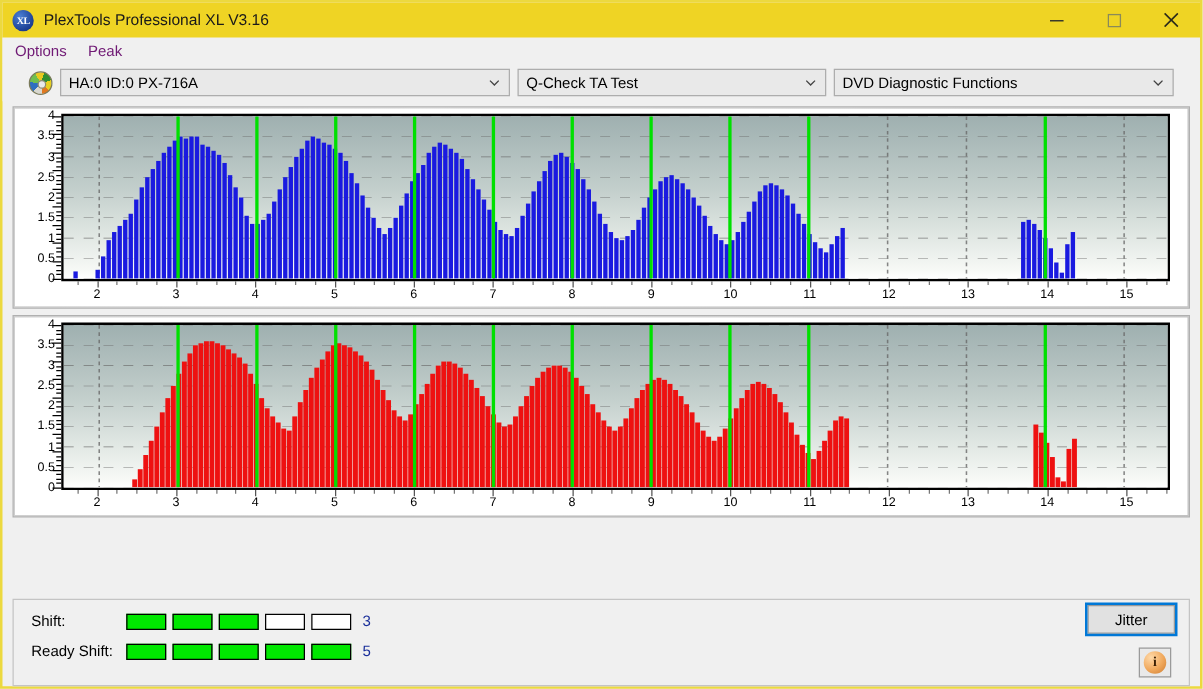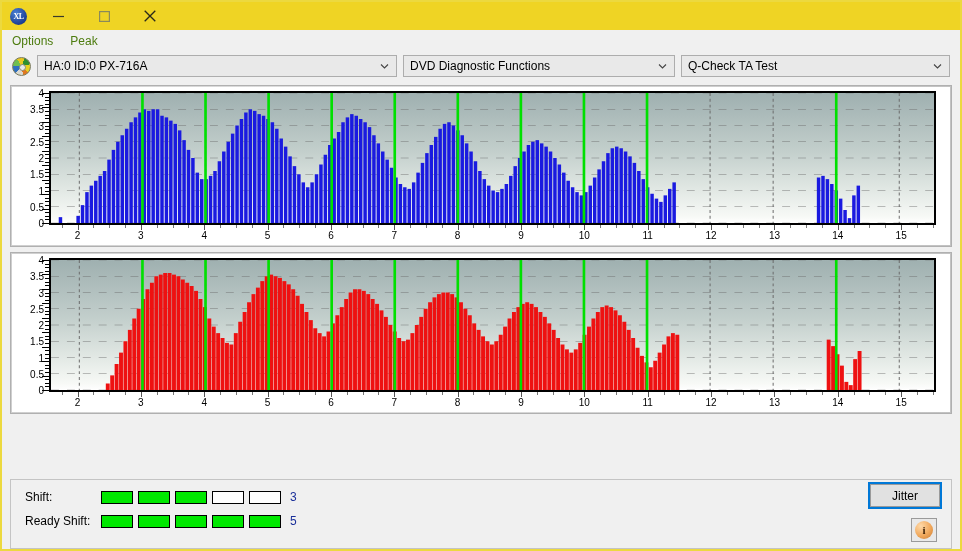--- a/index.html
+++ b/index.html
@@ -36,26 +36,26 @@
     width:46px;height:28px;display:flex;align-items:center;justify-content:center;
     font-size:12px;color:#3a3a2a;
   }
   .winbtn svg{display:block;}
   
   .menubar{
     height:21px;flex:0 0 21px;background:#f0f0f0;
     display:flex;align-items:center;padding-left:7px;
   }
   .menuitem{
-    font-size:12px;color:#4d7c0f;padding:2px 9px 2px 3px;margin-right:5px;
+    font-size:12px;color:#701a75;padding:2px 9px 2px 3px;margin-right:5px;
   }
   
   .toolbar{
     flex:0 0 30px;height:30px;display:flex;align-items:center;
-    padding:0 10px;gap:6px;background:#f0f0f0;justify-content:space-between;
+    padding:0 21px;gap:6px;background:#f0f0f0;justify-content:space-between;
   }
   .drive-icon{
     width:19px;height:19px;flex:0 0 19px;border-radius:50%;
     background:
       conic-gradient(from 20deg,
         #2f8f2f 0deg 55deg,
         #e8d020 55deg 110deg,
         #e07820 110deg 150deg,
         #d8d8d0 150deg 200deg,
         #2e6fc0 200deg 255deg,
@@ -184,20 +184,21 @@
   }
   .status-text{font-size:12px;color:#e8262a;}
 </style>
 </head>
 <body>
 
 <div class="window">
 
   <div class="titlebar">
     <div class="app-icon">XL</div>
+    <div class="title-text">PlexTools Professional XL V3.16</div>
     <div class="winbtns">
       <div class="winbtn">
         <svg width="11" height="11" viewBox="0 0 11 11">
             <line x1="0" y1="5.5" x2="11" y2="5.5" stroke="#3a3a2a" stroke-width="1.2"></line>
           </svg>
       </div>
       <div class="winbtn">
         <svg width="11" height="11" viewBox="0 0 11 11">
             <rect x="0.6" y="0.6" width="9.8" height="9.8" fill="none" stroke="#8a8a5a" stroke-width="1.2"></rect>
           </svg>
@@ -219,30 +220,30 @@
   <div class="toolbar">
     <div class="drive-icon"></div>
     <div class="combo drive">
       <span>HA:0 ID:0  PX-716A</span>
       <span class="caret">
         <svg width="9" height="9" viewBox="0 0 9 9">
             <polyline points="1,3 4.5,6.5 8,3" fill="none" stroke="#444" stroke-width="1.1"></polyline>
           </svg>
       </span>
     </div>
-    <div class="combo funcs">
-      <span>DVD Diagnostic Functions</span>
+    <div class="combo test">
+      <span>Q-Check TA Test</span>
       <span class="caret">
         <svg width="9" height="9" viewBox="0 0 9 9">
             <polyline points="1,3 4.5,6.5 8,3" fill="none" stroke="#444" stroke-width="1.1"></polyline>
           </svg>
       </span>
     </div>
-    <div class="combo test">
-      <span>Q-Check TA Test</span>
+    <div class="combo funcs">
+      <span>DVD Diagnostic Functions</span>
       <span class="caret">
         <svg width="9" height="9" viewBox="0 0 9 9">
             <polyline points="1,3 4.5,6.5 8,3" fill="none" stroke="#444" stroke-width="1.1"></polyline>
           </svg>
       </span>
     </div>
   </div>
 
   <div class="charts">
 

